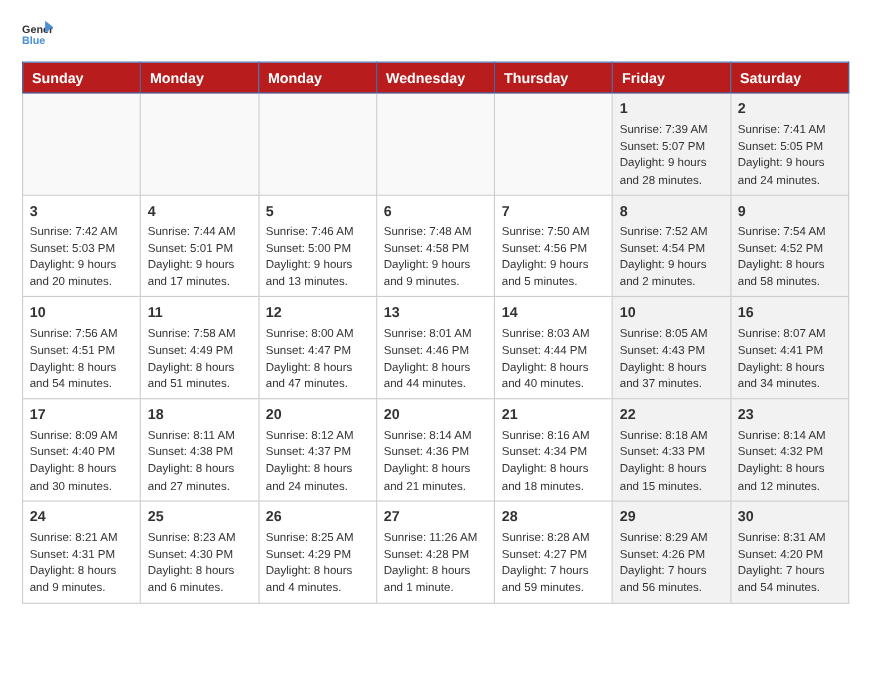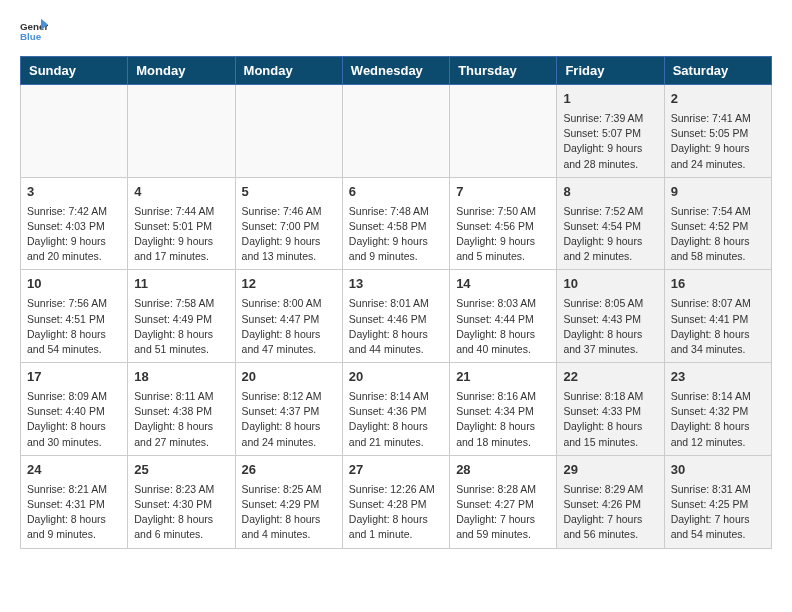--- a/index.html
+++ b/index.html
@@ -5,21 +5,21 @@
     * { box-sizing: border-box; margin: 0; padding: 0; }
     body { font-family: Arial, sans-serif; background: #fff; width: 792px; min-height: 612px; }
     .page { padding: 16px 20px; }
     .header { display: flex; align-items: flex-start; justify-content: space-between; margin-bottom: 12px; }
     .logo { display: flex; align-items: center; gap: 4px; }
     .logo-icon { width: 28px; height: 28px; }
     .title-block { text-align: right; }
     .month-title { font-size: 36px; font-weight: 300; color: #333; }
     .location { font-size: 16px; color: #555; }
     .calendar { width: 100%; border-collapse: collapse; }
-    .calendar th { background: #0c4a6e; color: #fff; text-align: left; padding: 6px 8px; font-size: 13px; font-weight: 600; border: 1px solid #3a6aad; }
+    .calendar th { background: #b91c1c; color: #fff; text-align: left; padding: 6px 8px; font-size: 13px; font-weight: 600; border: 1px solid #3a6aad; }
     .calendar td { vertical-align: top; padding: 5px 6px; font-size: 10.5px; color: #333; border: 1px solid #ccc; width: calc(100%/7); min-height: 70px; line-height: 1.45; background: #fff; }
     .calendar td.empty { background: #f9f9f9; }
     .calendar td.shaded { background: #f2f2f2; }
     .day-num { font-size: 13px; font-weight: bold; display: block; margin-bottom: 2px; }
     .day-info { font-size: 10.5px; color: #333; text-align: right; }
   </style>
 </head>
 <body>
 
 <div class="page">
@@ -60,29 +60,29 @@
 Sunset: 5:07 PM
 Daylight: 9 hours
 and 28 minutes.</span></td>
           <td class="shaded"><span class="day-num">2</span><span class="day-info" style="white-space: pre-line;">Sunrise: 7:41 AM
 Sunset: 5:05 PM
 Daylight: 9 hours
 and 24 minutes.</span></td>
         </tr>
         <tr>
           <td><span class="day-num">3</span><span class="day-info" style="white-space: pre-line;">Sunrise: 7:42 AM
-Sunset: 4:03 PM
+Sunset: 5:03 PM
 Daylight: 9 hours
 and 20 minutes.</span></td>
           <td><span class="day-num">4</span><span class="day-info" style="white-space: pre-line;">Sunrise: 7:44 AM
 Sunset: 5:01 PM
 Daylight: 9 hours
 and 17 minutes.</span></td>
           <td><span class="day-num">5</span><span class="day-info" style="white-space: pre-line;">Sunrise: 7:46 AM
-Sunset: 7:00 PM
+Sunset: 5:00 PM
 Daylight: 9 hours
 and 13 minutes.</span></td>
           <td><span class="day-num">6</span><span class="day-info" style="white-space: pre-line;">Sunrise: 7:48 AM
 Sunset: 4:58 PM
 Daylight: 9 hours
 and 9 minutes.</span></td>
           <td><span class="day-num">7</span><span class="day-info" style="white-space: pre-line;">Sunrise: 7:50 AM
 Sunset: 4:56 PM
 Daylight: 9 hours
 and 5 minutes.</span></td>
@@ -161,32 +161,32 @@
 Daylight: 8 hours
 and 9 minutes.</span></td>
           <td><span class="day-num">25</span><span class="day-info" style="white-space: pre-line;">Sunrise: 8:23 AM
 Sunset: 4:30 PM
 Daylight: 8 hours
 and 6 minutes.</span></td>
           <td><span class="day-num">26</span><span class="day-info" style="white-space: pre-line;">Sunrise: 8:25 AM
 Sunset: 4:29 PM
 Daylight: 8 hours
 and 4 minutes.</span></td>
-          <td><span class="day-num">27</span><span class="day-info" style="white-space: pre-line;">Sunrise: 12:26 AM
+          <td><span class="day-num">27</span><span class="day-info" style="white-space: pre-line;">Sunrise: 11:26 AM
 Sunset: 4:28 PM
 Daylight: 8 hours
 and 1 minute.</span></td>
           <td><span class="day-num">28</span><span class="day-info" style="white-space: pre-line;">Sunrise: 8:28 AM
 Sunset: 4:27 PM
 Daylight: 7 hours
 and 59 minutes.</span></td>
           <td class="shaded"><span class="day-num">29</span><span class="day-info" style="white-space: pre-line;">Sunrise: 8:29 AM
 Sunset: 4:26 PM
 Daylight: 7 hours
 and 56 minutes.</span></td>
           <td class="shaded"><span class="day-num">30</span><span class="day-info" style="white-space: pre-line;">Sunrise: 8:31 AM
-Sunset: 4:25 PM
+Sunset: 4:20 PM
 Daylight: 7 hours
 and 54 minutes.</span></td>
         </tr>
       </tbody>
   </table>
 </div>
 
 </body></html>

